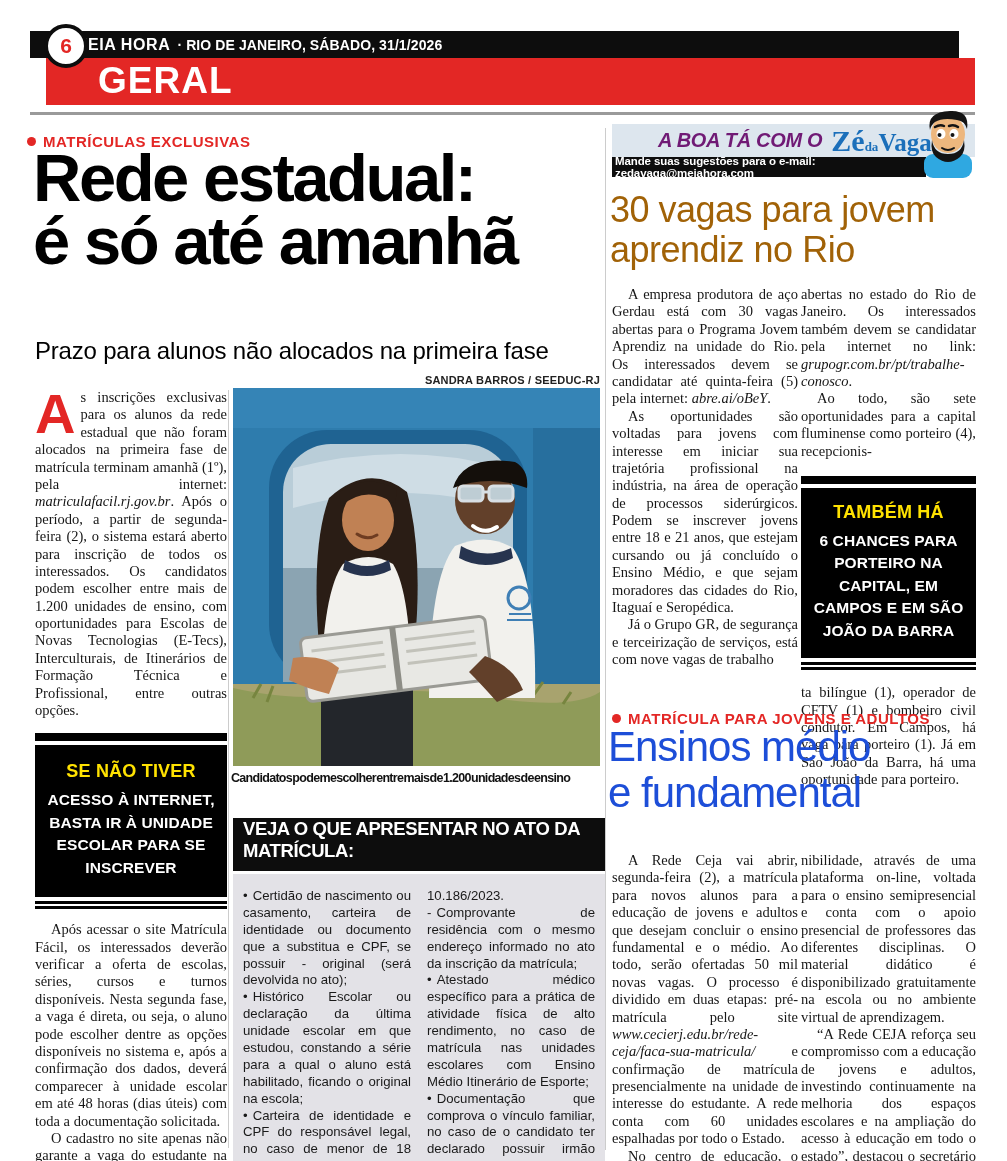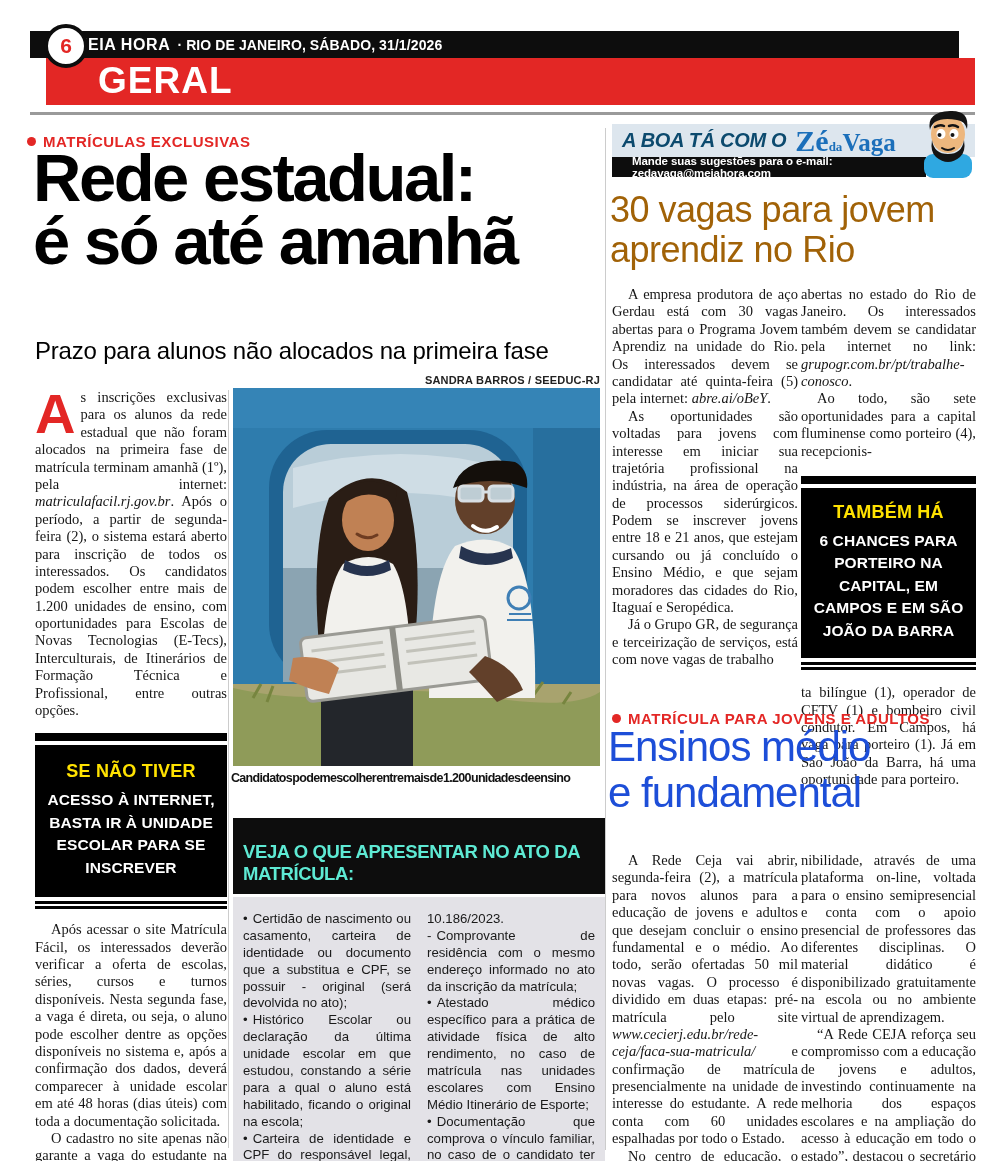--- a/index.html
+++ b/index.html
@@ -45,37 +45,37 @@
 
   
   .credit{position:absolute;left:233px;top:374px;width:367px;text-align:right;font-size:11px;
           font-weight:bold;letter-spacing:.2px;color:#222;}
   .photo{position:absolute;left:233px;top:388px;width:367px;height:378px;background:#2e7cad;overflow:hidden;}
   .caption{position:absolute;left:231px;top:771px;width:376px;font-weight:bold;font-size:12.5px;
            letter-spacing:-.7px;word-spacing:-2.5px;white-space:nowrap;color:#111;}
 
   
   .docs{position:absolute;left:233px;top:818px;width:372px;}
-  .docs-head{background:#0d0d0d;color:#5eead4;font-weight:bold;font-size:18.5px;letter-spacing:-.4px;
-             padding:23px 10px 9px;}
+  .docs-head{background:#0d0d0d;color:#ffffff;font-weight:bold;font-size:18.5px;letter-spacing:-.4px;
+             padding:0 10px 9px;}
   .docs-body{background:#e3e2e7;display:flex;gap:16px;padding:14px 10px 18px;box-sizing:border-box;margin-top:3px;}
   .docs-col{flex:1 1 50%;}
   .doc-item{font-size:13.2px;line-height:1.28;text-align:justify;margin:0;color:#1a1a1a;}
   .doc-item .mk{margin-right:5px;}
 
   
   .ze-head{position:absolute;left:612px;top:124px;width:363px;height:33px;background:#dde6ee;
            display:flex;align-items:center;padding-left:10px;box-sizing:border-box;}
-  .ze-plain{font-weight:bold;font-style:italic;font-size:20px;letter-spacing:-.3px;color:#0c4a6e;margin-right:9px;}
+  .ze-plain{font-weight:bold;font-style:italic;font-size:20px;letter-spacing:-.3px;color:#701a75;margin-right:9px;margin-left:36px;}
   .ze-fancy{font-family:"Liberation Serif","DejaVu Serif",serif;color:#1b6fba;font-weight:bold;white-space:nowrap;}
   .ze-z{font-size:30px;}
   .ze-da{font-size:13px;}
   .ze-vaga{font-size:25px;}
   .ze-mail{position:absolute;left:612px;top:157px;width:314px;height:20px;background:#0d0d0d;color:#fff;
-           font-weight:bold;font-size:11.5px;display:flex;align-items:center;padding-left:20px;
+           font-weight:bold;font-size:11.5px;display:flex;align-items:center;padding-left:3px;
            box-sizing:border-box;letter-spacing:-.1px;}
   .ze-cartoon{position:absolute;left:918px;top:106px;width:60px;height:72px;z-index:4;}
 
   
   .gerdau-head{position:absolute;left:610px;top:190px;width:372px;font-size:36px;line-height:1.1;
                letter-spacing:-.5px;color:#a16207;font-weight:400;}
   .gcol1{position:absolute;left:612px;top:286px;width:186px;}
   .gcol2{position:absolute;left:801px;top:286px;width:175px;}
   .gcol2 .hl-box{margin:16px 0 14px;}
   .gcol2 .hl-inner{padding:14px 6px 16px;}

